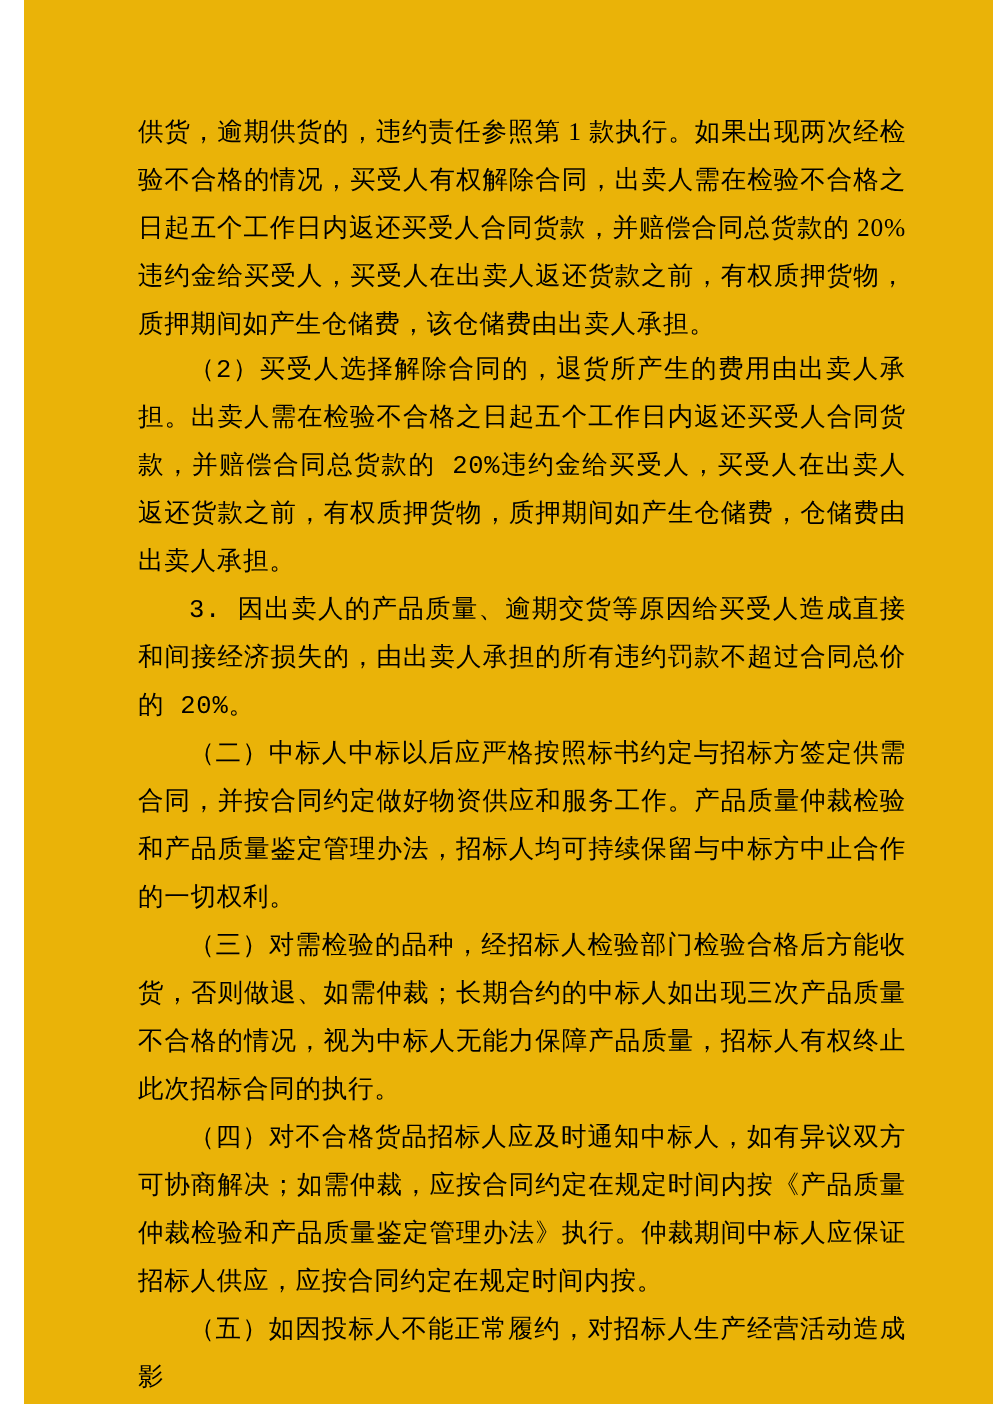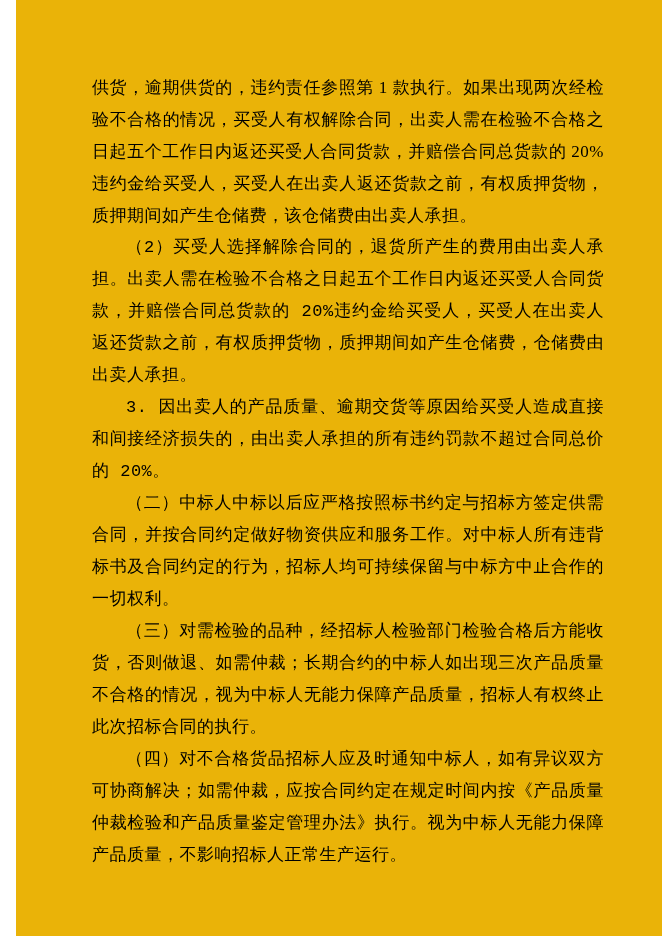--- a/index.html
+++ b/index.html
@@ -32,16 +32,17 @@
     font-family: Liberation Mono, monospace;
   }
 </style>
 </head>
 <body>
 
 <div class="page">
   <p class="doc-paragraph">供货，逾期供货的，违约责任参照第 1 款执行。如果出现两次经检验不合格的情况，买受人有权解除合同，出卖人需在检验不合格之日起五个工作日内返还买受人合同货款，并赔偿合同总货款的 20%违约金给买受人，买受人在出卖人返还货款之前，有权质押货物，质押期间如产生仓储费，该仓储费由出卖人承担。</p>
   <p class="doc-paragraph indent">（2）买受人选择解除合同的，退货所产生的费用由出卖人承担。出卖人需在检验不合格之日起五个工作日内返还买受人合同货款，并赔偿合同总货款的 20%违约金给买受人，买受人在出卖人返还货款之前，有权质押货物，质押期间如产生仓储费，仓储费由出卖人承担。</p>
   <p class="doc-paragraph indent">3. 因出卖人的产品质量、逾期交货等原因给买受人造成直接和间接经济损失的，由出卖人承担的所有违约罚款不超过合同总价的 20%。</p>
-  <p class="doc-paragraph indent">（二）中标人中标以后应严格按照标书约定与招标方签定供需合同，并按合同约定做好物资供应和服务工作。对中标人所有违背标书及合同约定的行为，招标人均可持续保留与中标方中止合作的一切权利。</p>
+  <p class="doc-paragraph indent">（二）中标人中标以后应严格按照标书约定与招标方签定供需合同，并按合同约定做好物资供应和服务工作。产品质量仲裁检验和产品质量鉴定管理办法，招标人均可持续保留与中标方中止合作的一切权利。</p>
   <p class="doc-paragraph indent">（三）对需检验的品种，经招标人检验部门检验合格后方能收货，否则做退、如需仲裁；长期合约的中标人如出现三次产品质量不合格的情况，视为中标人无能力保障产品质量，招标人有权终止此次招标合同的执行。</p>
-  <p class="doc-paragraph indent">（四）对不合格货品招标人应及时通知中标人，如有异议双方可协商解决；如需仲裁，应按合同约定在规定时间内按《产品质量仲裁检验和产品质量鉴定管理办法》执行。视为中标人无能力保障产品质量，不影响招标人正常生产运行。</p>
+  <p class="doc-paragraph indent">（四）对不合格货品招标人应及时通知中标人，如有异议双方可协商解决；如需仲裁，应按合同约定在规定时间内按《产品质量仲裁检验和产品质量鉴定管理办法》执行。仲裁期间中标人应保证招标人供应，应按合同约定在规定时间内按。</p>
+  <p class="doc-paragraph indent">（五）如因投标人不能正常履约，对招标人生产经营活动造成影</p>
 </div>
 
 </body></html>

